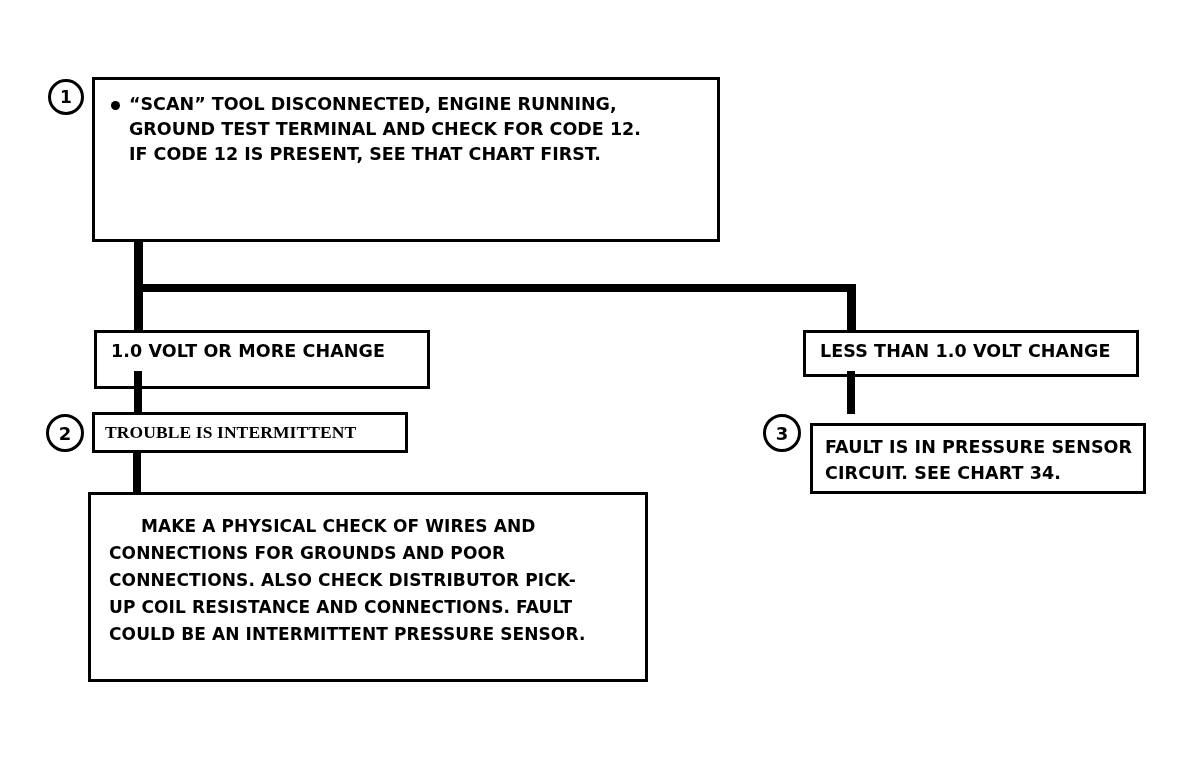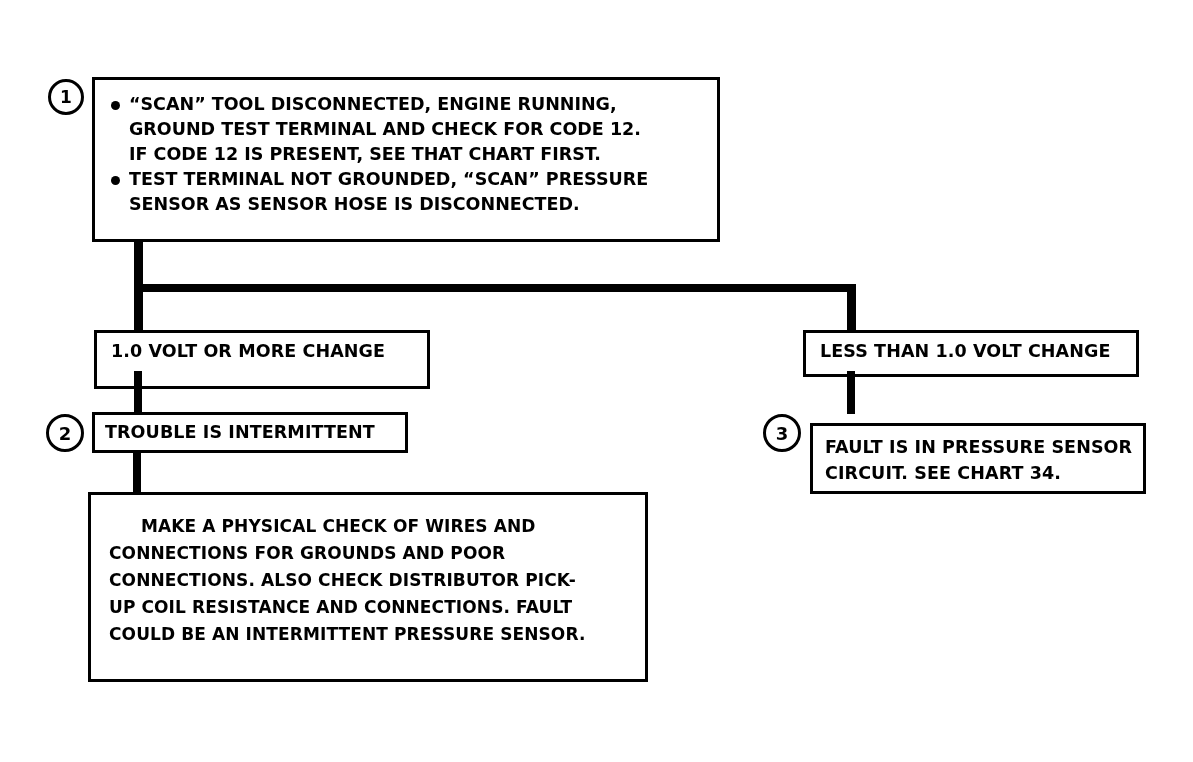--- a/index.html
+++ b/index.html
@@ -87,20 +87,21 @@
   }
   #box-step2 {
     left: 92px;
     top: 412px;
     width: 316px;
     height: 41px;
   }
   #box-step2 .txt {
     line-height: 35px;
     padding-left: 10px;
+    font-family: Liberation Serif, serif;
   }
 
   
   #box-step3 {
     left: 810px;
     top: 412px;
     width: 336px;
     height: 71px;
     padding: 8px 6px 6px 12px;
     margin-top: 11px;
@@ -174,27 +175,20 @@
 
   <div class="box" id="box-step1">
     <div class="bullet-row">
       <span class="bullet-dot">
           <i></i>
         </span>
       <span class="bullet-text">“SCAN” TOOL DISCONNECTED, ENGINE RUNNING,
 GROUND TEST TERMINAL AND CHECK FOR CODE 12.
 IF CODE 12 IS PRESENT, SEE THAT CHART FIRST.</span>
     </div>
-    <div class="bullet-row">
-      <span class="bullet-dot">
-          <i></i>
-        </span>
-      <span class="bullet-text">TEST TERMINAL NOT GROUNDED, “SCAN” PRESSURE
-SENSOR AS SENSOR HOSE IS DISCONNECTED.</span>
-    </div>
   </div>
 
   <div class="conn" id="conn-main-vert"></div>
   <div class="conn" id="conn-main-horiz"></div>
   <div class="conn" id="conn-right-vert"></div>
 
   <div class="box" id="box-left-branch">
     <span class="txt">1.0 VOLT OR MORE CHANGE</span>
   </div>
 

